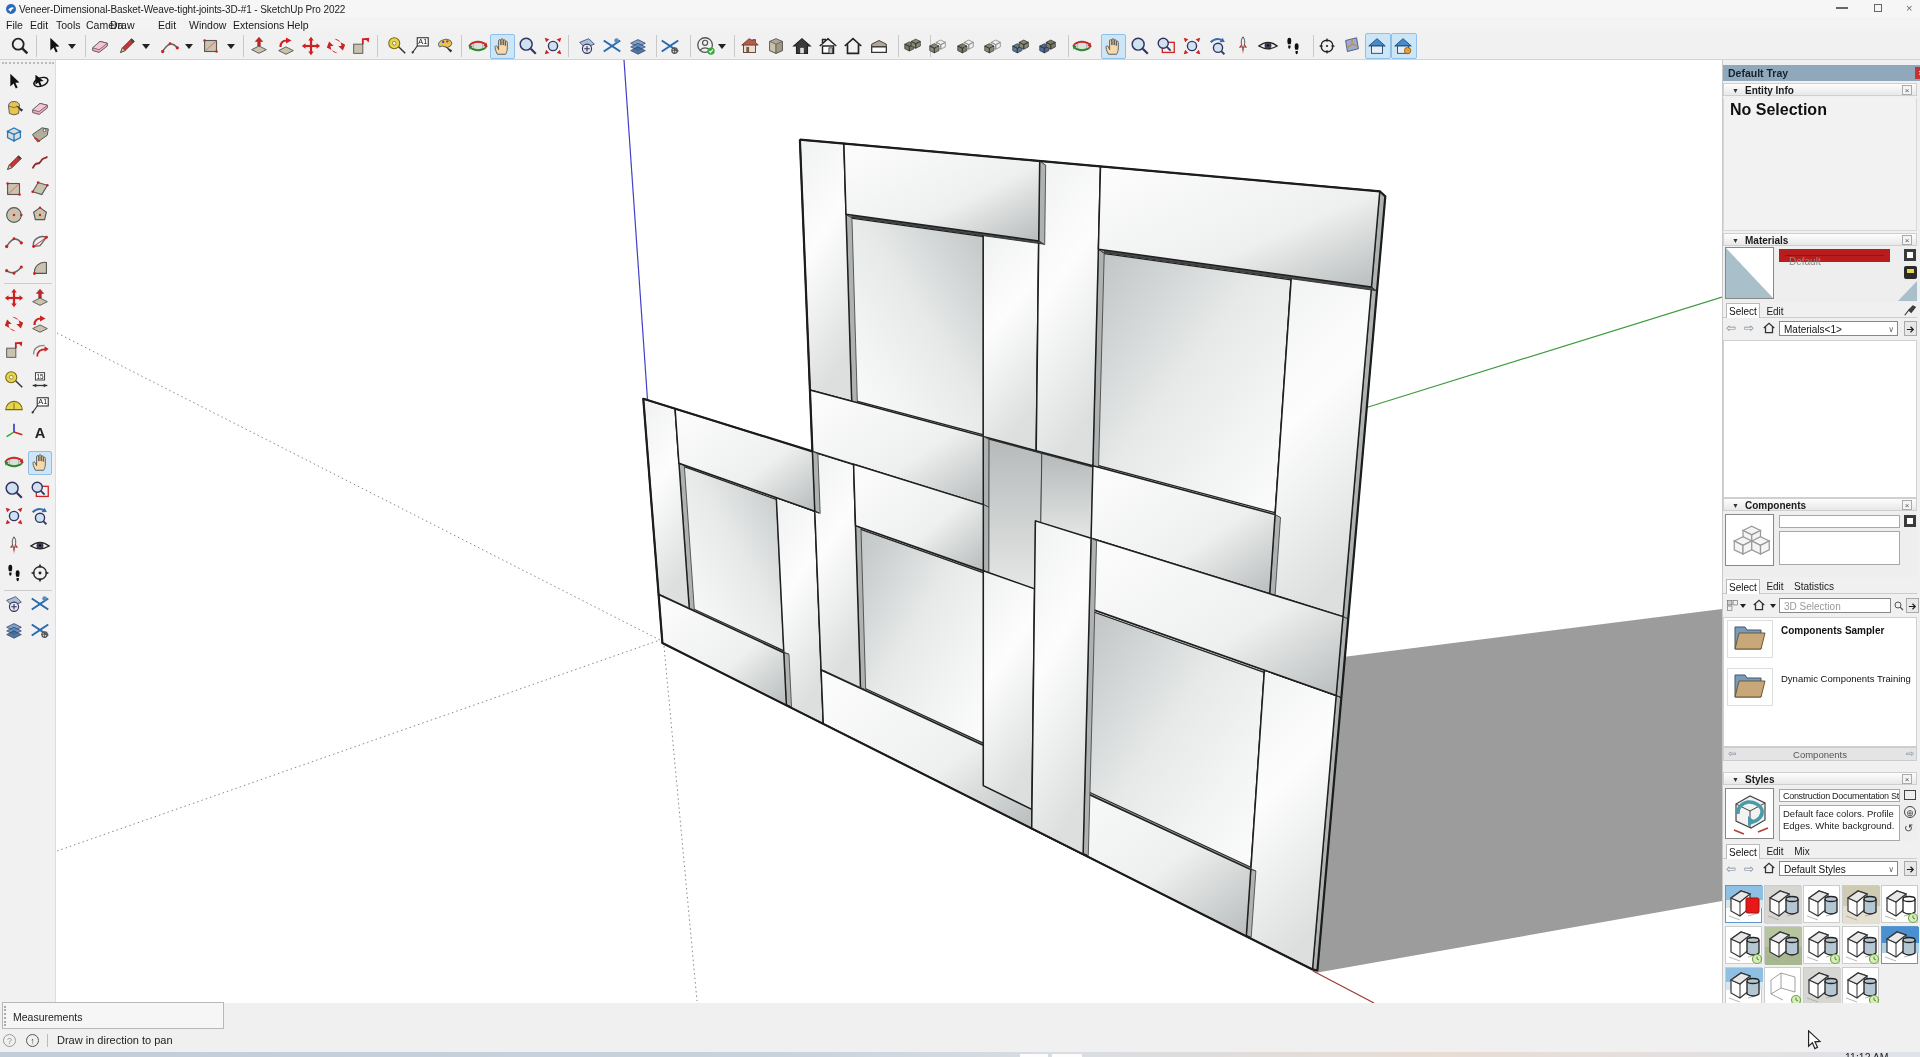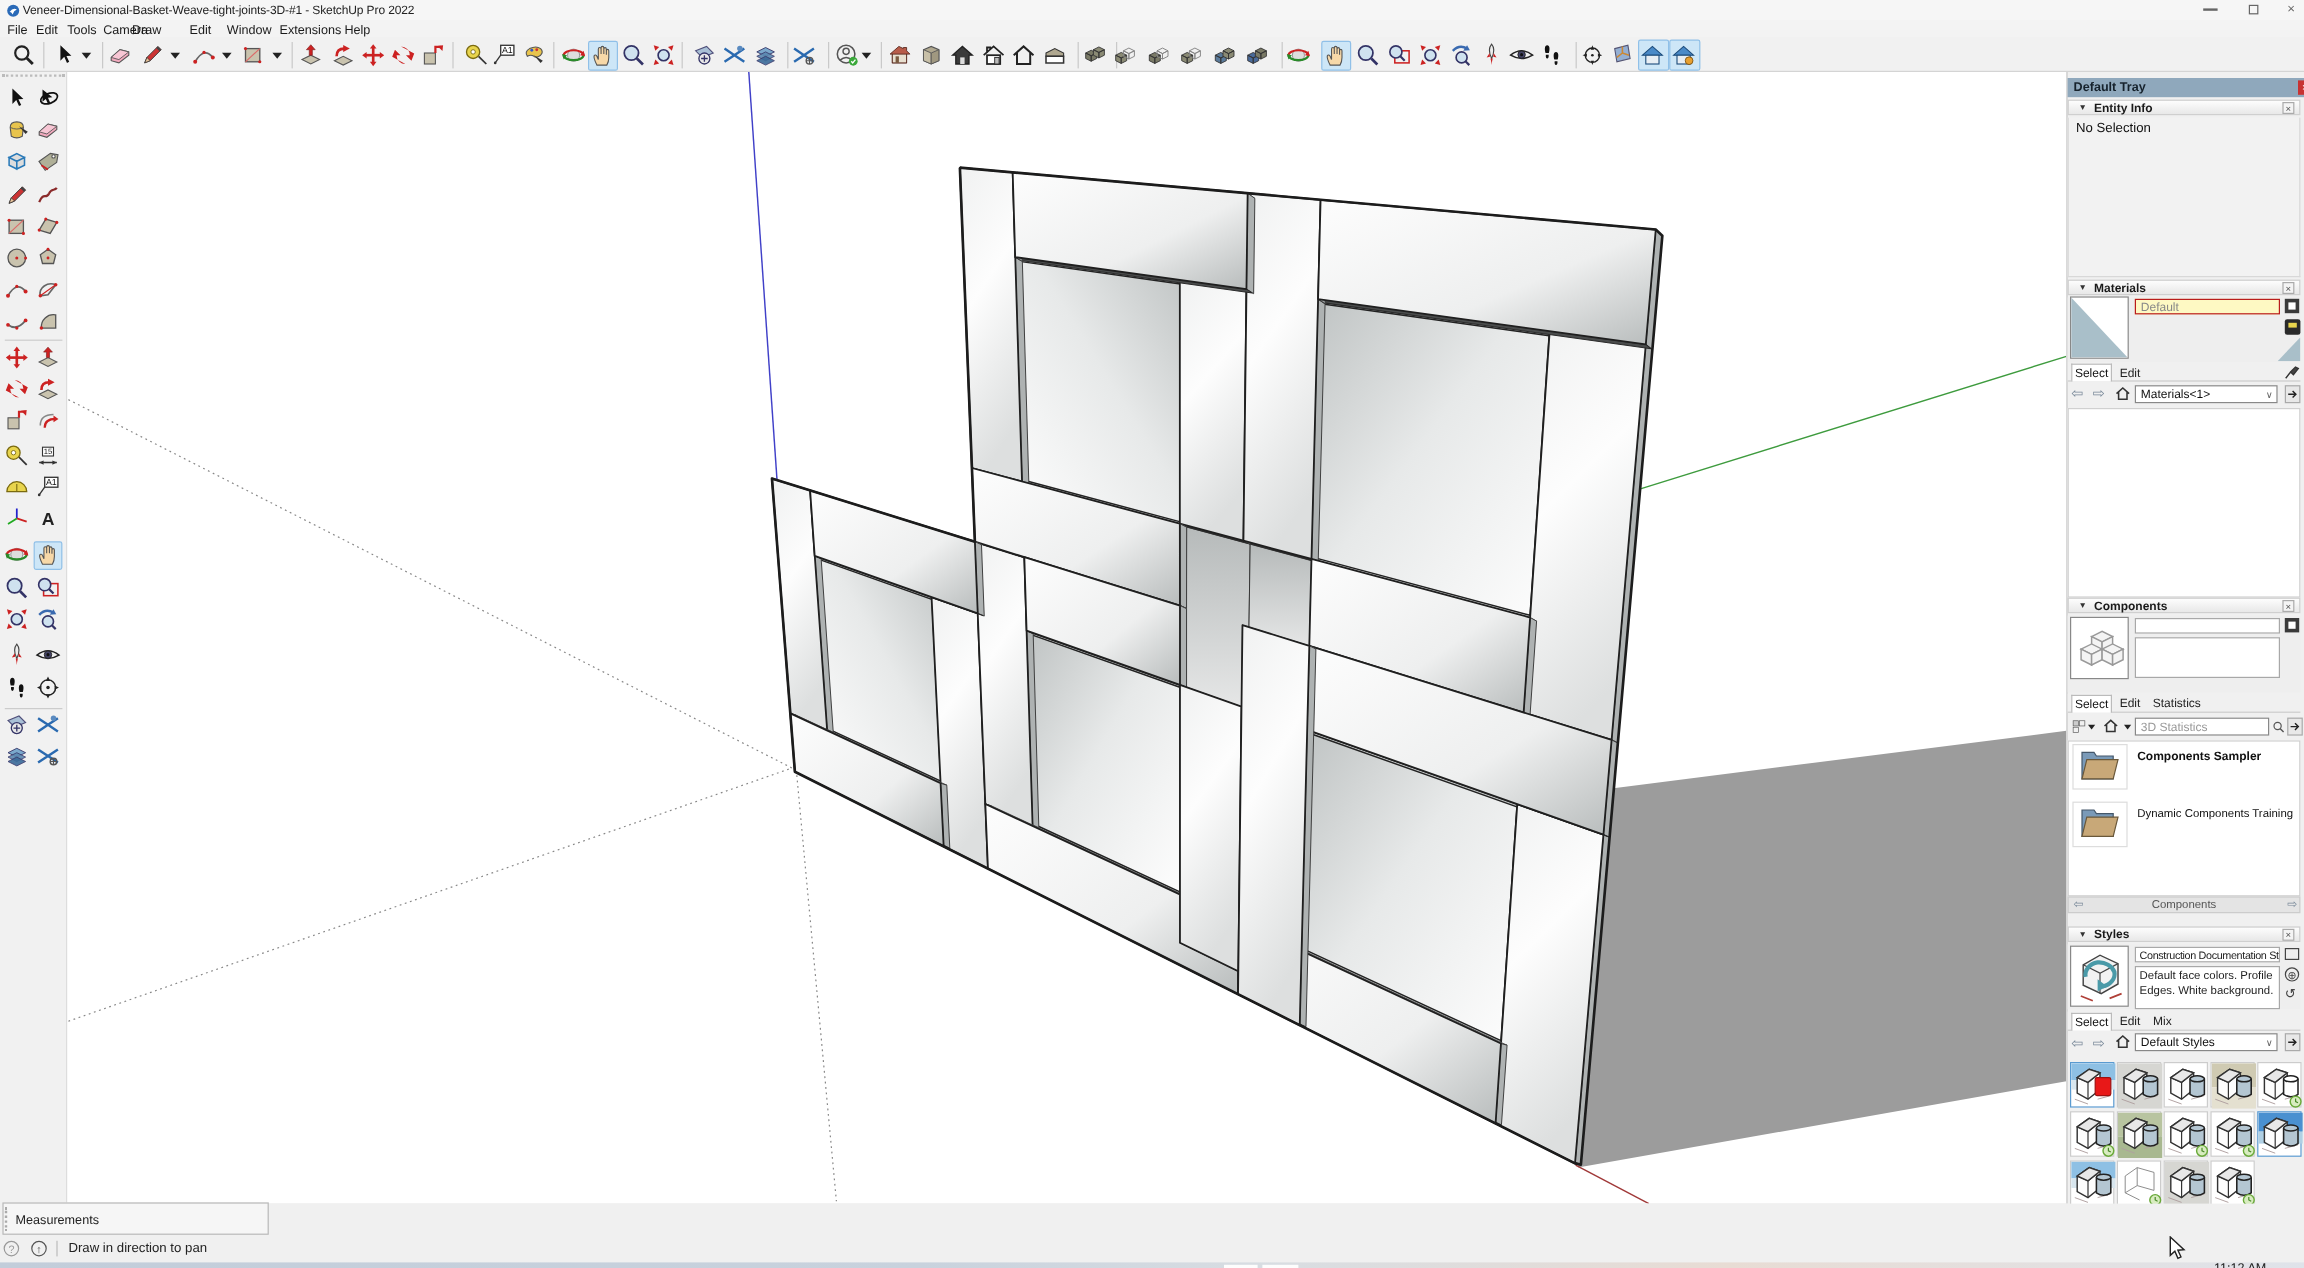--- a/index.html
+++ b/index.html
@@ -657,28 +657,28 @@
       <polygon points="1091.1,538.2 1083.1,854.4 1088.3,855.6 1096.6,540.8" fill="#aeb2b2" stroke="#3a3a3a" stroke-width="0.8" stroke-linejoin="round"></polygon>
       <polygon points="1083.1,854.4 1031.7,828.5 1035.8,829.6 1087.3,855.3" fill="#4a4c4c" stroke="#2a2a2a" stroke-width="0.9" stroke-linejoin="round"></polygon>
       <polygon points="1031.7,828.5 1035.4,520.9 1040.9,523.4 1036.9,829.8" fill="#9a9e9e" stroke="#3a3a3a" stroke-width="0.8" stroke-linejoin="round"></polygon>
       <polygon points="1035.4,520.9 1091.1,538.2 1083.1,854.4 1031.7,828.5" fill="url(#gv)" stroke="#1f1f1f" stroke-width="1.5" stroke-linejoin="round"></polygon>
       <polyline points="799.9,139.7 1379.8,191.3 1385.3,196.4 1317.4,970.5 1312.5,969.5 662.4,643.1 643.3,398.8 812.4,451.4 799.9,139.7" fill="none" stroke="#1c1c1c" stroke-width="2.2" stroke-linejoin="round"></polyline>
 </svg></div>
 <div style="position:absolute;left:1722px;top:60px;width:198px;height:943px;background:#f0f0f0;border-left:1px solid #c8c8c8"></div>
 <div style="position:absolute;left:1723px;top:65px;width:197px;height:16px;background:#8fa8bc;font-size:10.5px;font-weight:bold;color:#16222c;line-height:16px;padding-left:5px">Default Tray<span style="position:absolute;right:-7px;top:2px;width:12px;height:12px;background:#c83232;color:#fff;font-size:9px;text-align:center;line-height:12px;font-weight:normal">×</span></div>
 <div style="position:absolute;left:1723px;top:83px;width:194px;height:13px;background:linear-gradient(#fdfdfd,#e8e8e8);border:1px solid #cfcfcf;font-size:10px;color:#1a1a1a;font-weight:bold;padding-left:21px;line-height:13px">Entity Info<span style="position:absolute;left:8px;top:0;font-size:7px;color:#333">▼</span><span style="position:absolute;right:4px;top:1px;width:10px;height:10px;border:1px solid #aaa;background:#f4f4f4;color:#555;font-weight:normal;font-size:8px;text-align:center;line-height:9px">×</span></div>
 <div style="position:absolute;left:1723px;top:98px;width:194px;height:133px;background:#f2f2f2;border:1px solid #d8d8d8;border-top:none"></div>
-<div style="position:absolute;left:1730px;top:101px;font-size:11px;font-weight:normal;color:#111">No Selection</div>
+<div style="position:absolute;left:1730px;top:101px;font-size:16px;font-weight:bold;color:#111">No Selection</div>
 <div style="position:absolute;left:1723px;top:233px;width:194px;height:13px;background:linear-gradient(#fdfdfd,#e8e8e8);border:1px solid #cfcfcf;font-size:10px;color:#1a1a1a;font-weight:bold;padding-left:21px;line-height:13px">Materials<span style="position:absolute;left:8px;top:0;font-size:7px;color:#333">▼</span><span style="position:absolute;right:4px;top:1px;width:10px;height:10px;border:1px solid #aaa;background:#f4f4f4;color:#555;font-weight:normal;font-size:8px;text-align:center;line-height:9px">×</span></div>
 <div style="position:absolute;left:1723px;top:248px;width:194px;height:54px;background:#eeeeee"></div>
 <div style="position:absolute;left:1725px;top:247px;width:49px;height:52px;background:#fff;border:1px solid #888"></div>
 <svg style="position:absolute;left:1726px;top:248px" width="47" height="50">
     <polygon points="0,0 0,50 47,50" fill="#a9bfc9"></polygon>
   </svg>
-<div style="position:absolute;left:1779px;top:249px;width:121px;height:13px;background:#fef9c3;border:1px solid #b91c1c;font-size:10px;color:#888;line-height:13px;padding-left:4px">Default</div>
+<div style="position:absolute;left:1779px;top:249px;width:111px;height:13px;background:#4c1d95;border:6px solid #b91c1c;font-size:10px;color:#888;line-height:13px;padding-left:4px">Default</div>
 <div style="position:absolute;left:1904px;top:249px;width:12px;height:12px;background:#3a3a3a"></div>
 <div style="position:absolute;left:1907px;top:252px;width:6px;height:6px;background:#fff"></div>
 <div style="position:absolute;left:1904px;top:266px;width:13px;height:13px;background:#2a2a2a;border-radius:2px"></div>
 <div style="position:absolute;left:1907px;top:269px;width:7px;height:4px;background:#e8d44d"></div>
 <svg style="position:absolute;left:1898px;top:281px" width="19" height="20">
     <polygon points="19,0 19,20 0,20" fill="#a9bfc9"></polygon>
   </svg>
 <div style="position:absolute;left:1723px;top:302px;width:194px;height:16px;background:#f0f0f0;border-bottom:1px solid #ccc"></div>
 <div style="position:absolute;left:1726px;top:303px;width:34px;height:15px;background:#fff;border:1px solid #bbb;border-bottom:none;font-size:10px;text-align:center;line-height:15px;color:#111">Select</div>
 <div style="position:absolute;left:1762px;top:305px;width:26px;height:13px;font-size:10px;text-align:center;line-height:13px;color:#222">Edit</div>
@@ -722,21 +722,21 @@
 <svg style="position:absolute;left:1726px;top:599px" width="13" height="13" viewBox="0 0 24 24">
     <rect x="3" y="3" width="8" height="8" fill="#ccc" stroke="#555"></rect>
     <rect x="13" y="3" width="8" height="8" fill="none" stroke="#555"></rect>
     <rect x="3" y="13" width="8" height="8" fill="none" stroke="#555"></rect>
   </svg>
 <div style="position:absolute;left:1740px;top:604px;width:0;height:0;border-left:3.5px solid transparent;border-right:3.5px solid transparent;border-top:4.5px solid #222"></div>
 <svg style="position:absolute;left:1752px;top:598px" width="14" height="14" viewBox="0 0 24 24">
     <path d="M3 12 L12 4 L21 12 M6 10 L6 20 L18 20 L18 10" fill="none" stroke="#333" stroke-width="2.2"></path>
   </svg>
 <div style="position:absolute;left:1770px;top:604px;width:0;height:0;border-left:3.5px solid transparent;border-right:3.5px solid transparent;border-top:4.5px solid #222"></div>
-<div style="position:absolute;left:1779px;top:598px;width:112px;height:15px;background:#fff;border:1px solid #888;font-size:10px;color:#999;line-height:15px;padding-left:4px">3D Statistics</div>
+<div style="position:absolute;left:1779px;top:598px;width:112px;height:15px;background:#fff;border:1px solid #888;font-size:10px;color:#999;line-height:15px;padding-left:4px">3D Selection</div>
 <svg style="position:absolute;left:1893px;top:600px" width="12" height="12" viewBox="0 0 24 24">
     <circle cx="10" cy="10" r="6" fill="none" stroke="#555" stroke-width="2"></circle>
     <line x1="14" y1="14" x2="20" y2="20" stroke="#555" stroke-width="2.4"></line>
   </svg>
 <div style="position:absolute;left:1906px;top:598px;width:13px;height:15px;background:#e8e8e8;border:1px solid #aaa"><svg width="11" height="13" viewBox="0 0 24 24">
       <path d="M4 12 L16 12 M12 6 L18 12 L12 18" stroke="#222" stroke-width="2.6" fill="none"></path>
     </svg></div>
 <div style="position:absolute;left:1723px;top:617px;width:194px;height:130px;background:#fff;border:1px solid #d0d0d0"></div>
 <div style="position:absolute;left:1727px;top:620px;width:46px;height:38px;background:#fff;border:1px solid #ddd"></div>
 <svg style="position:absolute;left:1731px;top:623px" width="38" height="32" viewBox="0 0 38 32">

